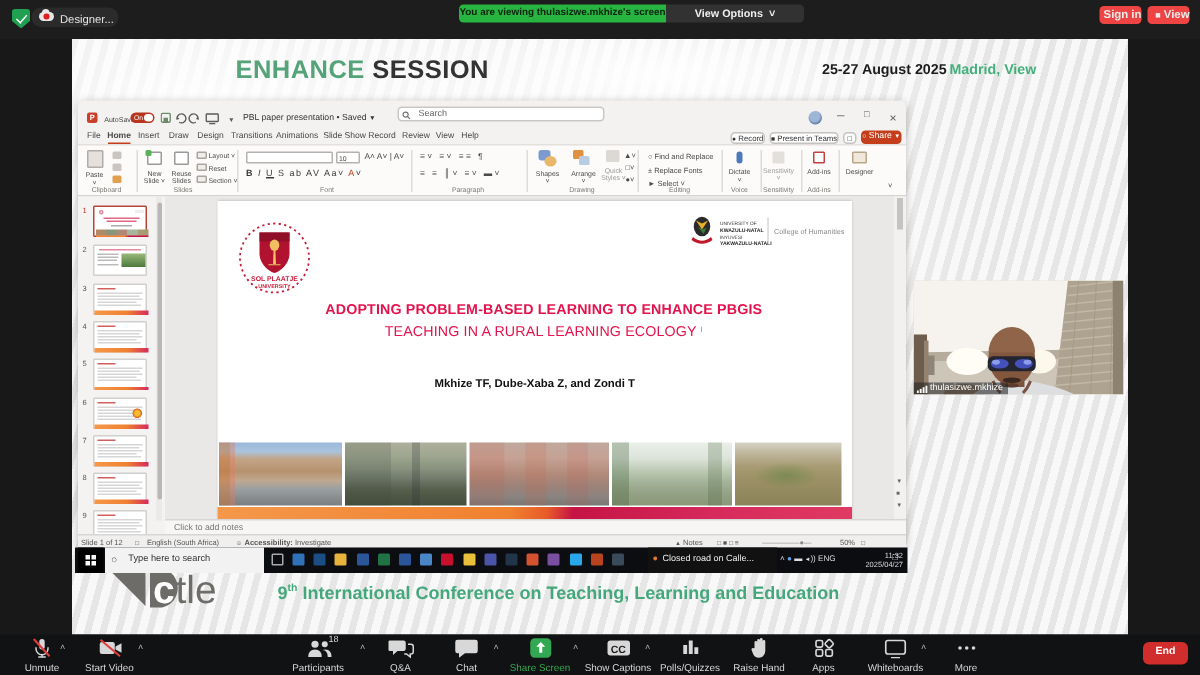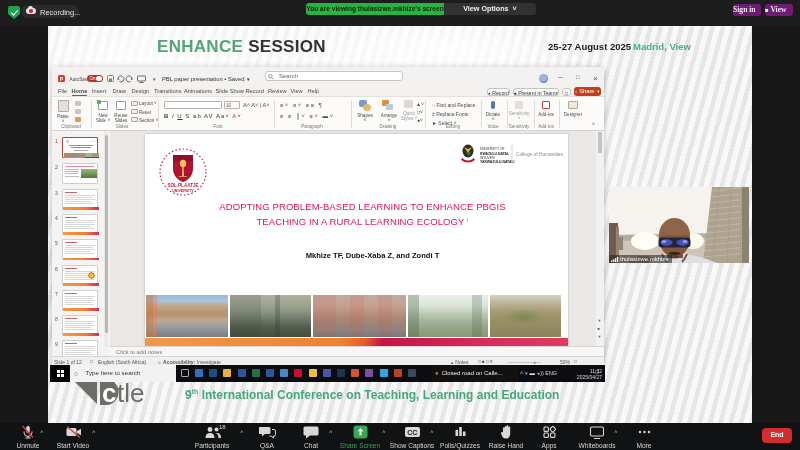--- a/index.html
+++ b/index.html
@@ -18,22 +18,22 @@
   .cloud{position:absolute;left:5px;top:3px;width:10px;height:6px;background:#e8e8e8;border-radius:4px;}
   .cloud:before{content:"";position:absolute;left:2px;top:-2px;width:5px;height:5px;background:#e8e8e8;border-radius:50%;}
   .cloud:after{content:"";position:absolute;left:3.4px;top:1px;width:3.6px;height:3.6px;background:#e02020;border-radius:50%;}
   .rectext{position:absolute;left:19px;top:3px;font-size:7.5px;color:#e4e4e4;}
   .greenbanner{position:absolute;left:306px;top:3px;width:138px;height:12px;background:#28b441;
                border-radius:3px 0 0 3px;color:#0b230d;font-size:6.6px;font-weight:bold;
                text-align:center;line-height:12.5px;}
   .viewopts{position:absolute;left:444px;top:3px;width:92px;height:12px;background:#323232;
             border-radius:0 3px 3px 0;color:#f0f0f0;font-size:7.2px;font-weight:bold;
             text-align:center;line-height:12.5px;}
-  .tbbtn{position:absolute;top:4px;height:12px;background:#701a75;border-radius:3px;color:#ececec;
-         font-size:7.6px;font-weight:bold;text-align:left;line-height:12px;font-family:Liberation Serif, serif;}
+  .tbbtn{position:absolute;top:4px;height:12px;background:#ef4444;border-radius:3px;color:#ececec;
+         font-size:7.6px;font-weight:bold;text-align:right;line-height:12px;}
 
   
   .content{position:absolute;left:48px;top:26px;width:704px;height:397px;
     background:
       radial-gradient(ellipse 300px 200px at 12% 15%, rgba(255,255,255,0.95), rgba(255,255,255,0) 75%),
       radial-gradient(ellipse 280px 70px at 56% 6%, rgba(255,255,255,0.9), rgba(255,255,255,0) 75%),
       radial-gradient(ellipse 460px 290px at 40% 38%, rgba(255,255,255,0.88), rgba(255,255,255,0) 72%),
       repeating-linear-gradient(105deg, #e6e6e6 0px, #e6e6e6 4.5px, #f8f8f8 4.5px, #f8f8f8 10px);
   }
   .hdr-title{position:absolute;left:109px;top:11px;font-size:17px;font-weight:bold;
@@ -94,21 +94,21 @@
   .cscroll{position:absolute;left:544px;top:0;width:8px;height:215px;background:#f2f1f0;}
   .cthumb{position:absolute;left:2px;top:1px;width:4px;height:21px;background:#c5c3c1;}
   .notes{position:absolute;left:58px;top:279px;width:494px;height:10px;background:#f7f6f5;border-top:0.5px solid #d8d6d4;
          font-size:5.8px;color:#777;padding:2px 0 0 6px;}
   .statusbar{position:absolute;left:0;top:289px;width:552px;height:9px;background:#f1efed;border-top:0.5px solid #d8d6d4;
              font-size:5px;color:#555;}
 
   
   .sl-title{position:absolute;left:6px;width:100%;text-align:center;color:#e4134d;font-size:9.5px;
             font-weight:500;letter-spacing:0.1px;}
-  .sl-auth{position:absolute;left:16px;top:117px;width:100%;text-align:center;color:#111;font-size:7.6px;font-weight:bold;}
+  .sl-auth{position:absolute;left:0;top:117px;width:100%;text-align:center;color:#111;font-size:7.6px;font-weight:bold;}
   .photo{position:absolute;top:161px;width:82.6px;height:42px;}
   .pbar{position:absolute;left:0;top:203.5px;width:423px;height:8.5px;
         background:linear-gradient(100deg,#f5984a 0%,#f08130 46%,#e85a28 52%,#c61345 56%,#d62a5c 78%,#e03a62 100%);}
 
   
   .taskbar{position:absolute;left:50px;top:365px;width:555px;height:16.5px;background:#0c0d11;}
   .startbtn{position:absolute;left:2px;top:0;width:17px;height:16.5px;background:#000;}
   .winlogo{position:absolute;left:5px;top:4.5px;width:7px;height:7px;}
   .winlogo div{position:absolute;background:#fdfdfd;}
   .searchfield{position:absolute;left:19.5px;top:0px;width:106px;height:16.5px;background:#f2f2f2;
@@ -376,21 +376,21 @@
             <path d="M4,4 l4,2 4,-2 -4,6 Z" fill="#e8b028"></path>
             <path d="M5,8 l3,2 3,-1 -2,4 Z" fill="#3a7a3a"></path>
             <path d="M2,15 q6,5 12,0 l1,2 q-7,5 -14,0 Z" fill="#c01828"></path>
             <text x="20" y="7" font-size="3.2" fill="#333" font-family="Liberation Sans">UNIVERSITY OF</text>
             <text x="20" y="11.5" font-size="3.4" fill="#222" font-weight="bold" font-family="Liberation Sans">KWAZULU-NATAL</text>
             <text x="20" y="16" font-size="3.2" fill="#333" font-family="Liberation Sans">INYUVESI</text>
             <text x="20" y="20" font-size="3.4" fill="#222" font-weight="bold" font-family="Liberation Sans">YAKWAZULU-NATALI</text>
             <line x1="52" y1="2" x2="52" y2="20" stroke="#bbb" stroke-width="0.6"></line>
             <text x="56" y="13" font-size="4.8" fill="#8a8a8a" font-family="Liberation Sans">College of Humanities</text>
           </svg>
-          <div class="sl-title" style="top:66.5px;">ADOPTING PROBLEM-BASED LEARNING TO ENHANCE PBGIS</div>
+          <div class="sl-title" style="top:66.5px;font-weight:bold;">ADOPTING PROBLEM-BASED LEARNING TO ENHANCE PBGIS</div>
           <div class="sl-title" style="top:81.5px;">TEACHING IN A RURAL LEARNING ECOLOGY <span style="font-size:5px;color:#888;position:relative;top:-3px;">I</span></div>
           <div class="sl-auth">Mkhize TF, Dube-Xaba Z, and Zondi T</div>
           <div class="photo" id="ph1" style="left: 1px; width: 81.5px; background: linear-gradient(90deg, rgba(200, 120, 60, 0.55) 0px, rgba(200, 120, 60, 0.55) 9%, rgba(232, 120, 90, 0.4) 9%, rgba(232, 120, 90, 0.4) 13%, rgba(0, 0, 0, 0) 13%), linear-gradient(rgb(154, 184, 220) 0%, rgb(170, 196, 222) 14%, rgb(194, 165, 136) 26%, rgb(182, 146, 110) 46%, rgb(192, 168, 144) 60%, rgb(154, 160, 162) 74%, rgb(138, 142, 144) 87%, rgb(122, 126, 128) 100%);"></div>
           <div class="photo" id="ph2" style="left: 84.5px; width: 81px; background: linear-gradient(90deg, rgba(60, 70, 60, 0.18) 28%, rgba(60, 70, 60, 0.18) 38%, rgba(0, 0, 0, 0) 38%, rgba(0, 0, 0, 0) 55%, rgba(40, 44, 48, 0.24) 55%, rgba(40, 44, 48, 0.24) 62%, rgba(0, 0, 0, 0) 62%), linear-gradient(rgb(174, 176, 156) 0%, rgb(158, 166, 144) 22%, rgb(138, 148, 128) 40%, rgb(112, 122, 106) 58%, rgb(86, 94, 76) 75%, rgb(68, 78, 60) 100%);"></div>
           <div class="photo" id="ph3" style="left: 167.5px; width: 93.5px; background: linear-gradient(90deg, rgba(190, 80, 60, 0.14) 15%, rgba(190, 80, 60, 0.14) 25%, rgba(0, 0, 0, 0) 25%, rgba(0, 0, 0, 0) 40%, rgba(200, 90, 60, 0.16) 40%, rgba(200, 90, 60, 0.16) 55%, rgba(0, 0, 0, 0) 55%, rgba(0, 0, 0, 0) 70%, rgba(190, 80, 70, 0.14) 70%, rgba(190, 80, 70, 0.14) 85%, rgba(0, 0, 0, 0) 85%), linear-gradient(rgb(192, 168, 158) 0%, rgb(198, 162, 148) 25%, rgb(178, 138, 122) 50%, rgb(156, 130, 120) 70%, rgb(140, 132, 128) 85%, rgb(122, 118, 116) 100%);"></div>
           <div class="photo" id="ph4" style="left: 263px; width: 79.5px; background: linear-gradient(90deg, rgba(60, 90, 50, 0.3) 2%, rgba(60, 90, 50, 0.3) 14%, rgba(0, 0, 0, 0) 14%, rgba(0, 0, 0, 0) 80%, rgba(70, 95, 60, 0.25) 80%, rgba(70, 95, 60, 0.25) 92%, rgba(0, 0, 0, 0) 92%), linear-gradient(rgb(234, 239, 232) 0%, rgb(220, 228, 218) 25%, rgb(188, 202, 180) 45%, rgb(164, 180, 154) 62%, rgb(148, 162, 134) 80%, rgb(138, 152, 120) 100%);"></div>
           <div class="photo" id="ph5" style="left: 344.5px; width: 71.5px; background: radial-gradient(30px 12px at 48% 52%, rgba(90, 130, 60, 0.5), rgba(0, 0, 0, 0) 72%), linear-gradient(rgb(214, 210, 198) 0%, rgb(190, 180, 154) 18%, rgb(168, 156, 116) 38%, rgb(156, 144, 102) 58%, rgb(148, 138, 96) 78%, rgb(138, 130, 88) 100%);"></div>
           <div class="pbar"></div>
         </div>
       </div>
@@ -505,21 +505,21 @@
         <rect x="4.6" y="1.4" width="1.5" height="4.6" fill="#fff"></rect>
           <rect x="6.9" y="0" width="1.5" height="6" fill="#fff"></rect>
       </svg>
     </div>
   </div>
 
   <div class="topbar">
     <div class="shield"></div>
     <div class="recpill">
         <div class="cloud"></div>
-        <div class="rectext">Recording...</div>
+        <div class="rectext">Designer...</div>
       </div>
     <div class="greenbanner">You are viewing thulasizwe.mkhize's screen</div>
     <div class="viewopts">View Options &nbsp;˅</div>
     <div class="tbbtn" style="left:733px;width:28px;">Sign in</div>
     <div class="tbbtn" style="left:765px;width:28px;"><span style="font-size:6px;">■</span> View</div>
   </div>
 
   <div class="toolbar" id="toolbar">
       <div class="titem" style="left:28px;width:0px;">
         <div style="position:absolute;left:-8px;top:0;width:16px;height:14px;"><svg width="16" height="14" viewBox="0 0 16 14">

